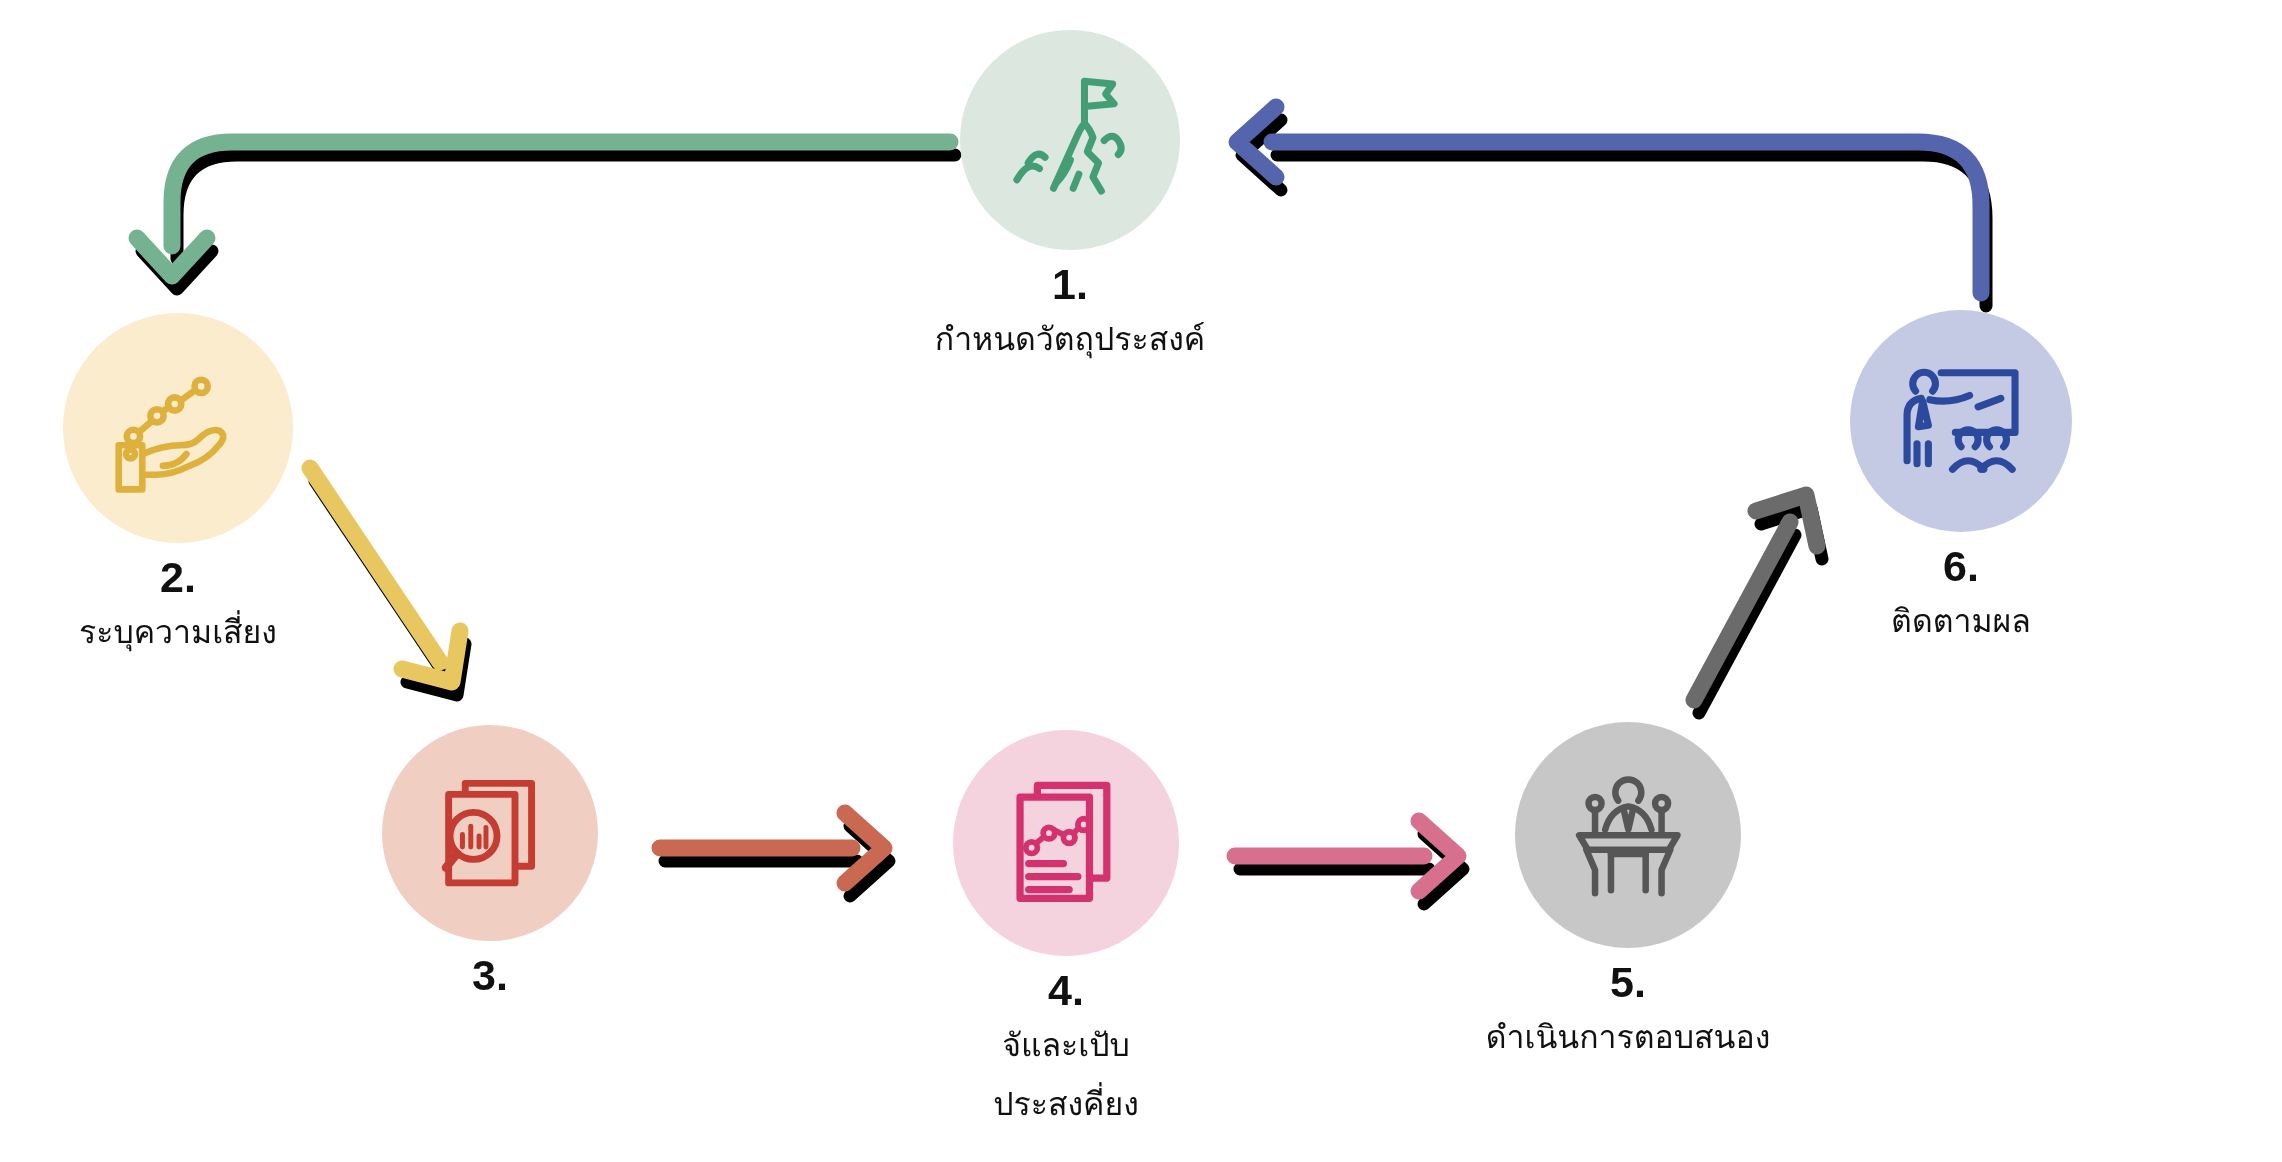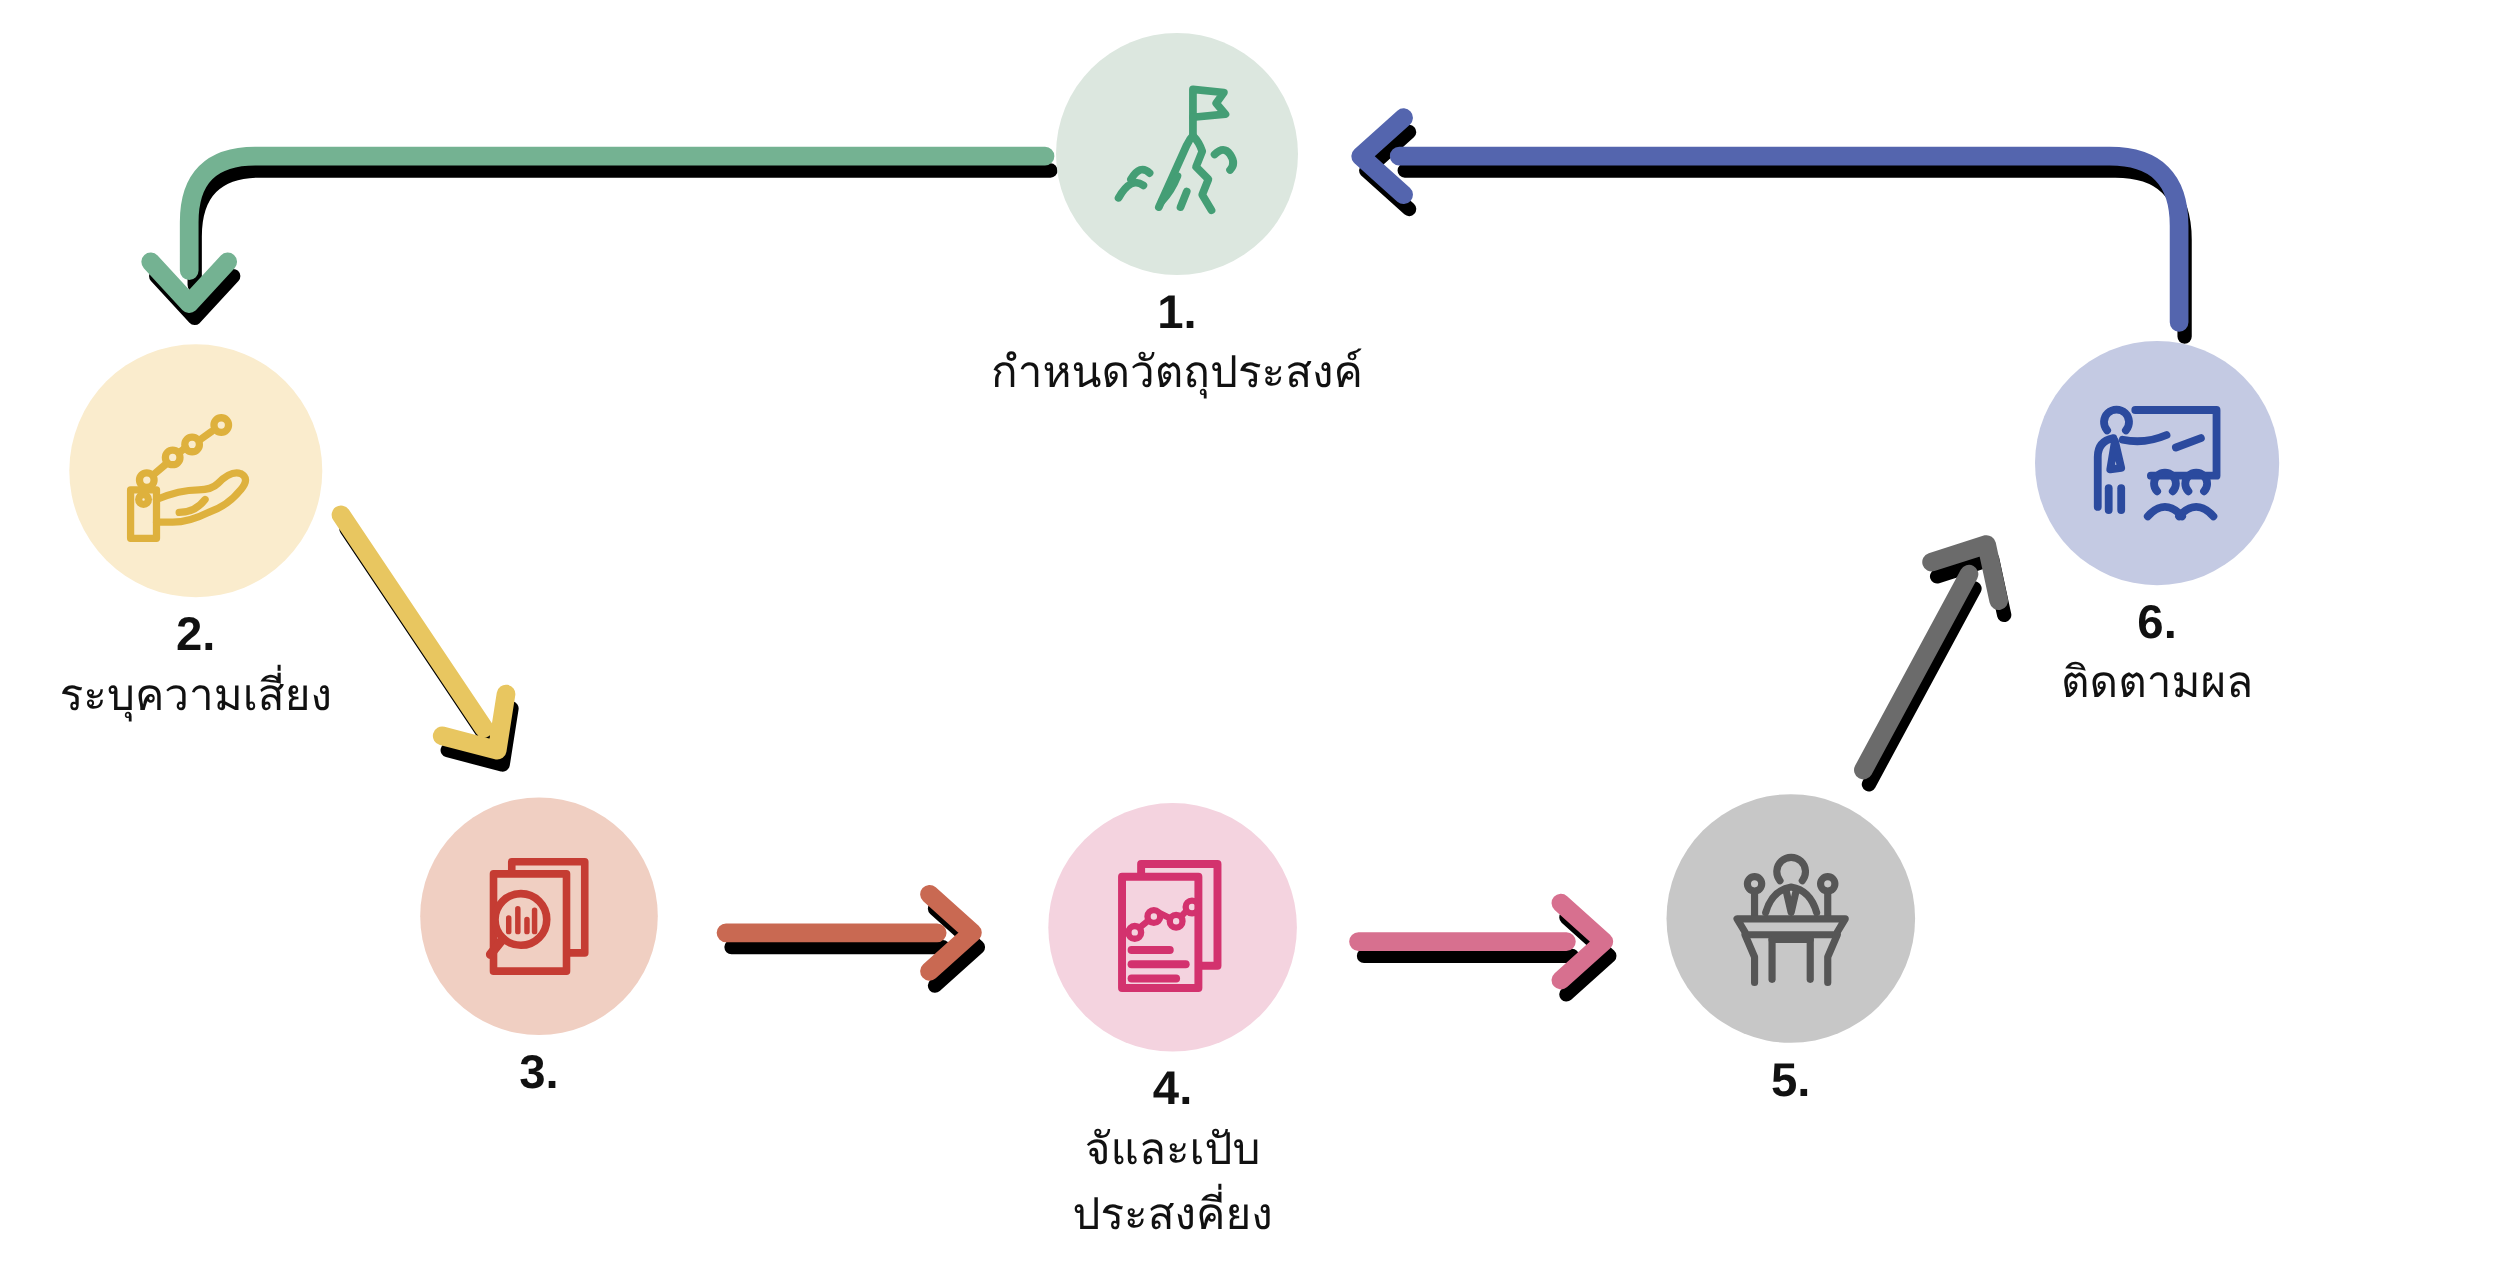--- a/index.html
+++ b/index.html
@@ -9,21 +9,21 @@
     background:#ffffff;
     overflow:hidden;
     font-family:"Liberation Sans","DejaVu Sans",sans-serif;
     color:#111111;
   }
   .arrows{position:absolute;left:0;top:0;width:2282px;height:1162px;}
   .node{position:absolute;display:flex;flex-direction:column;align-items:center;text-align:center;}
   .circle{border-radius:50%;display:flex;align-items:center;justify-content:center;flex:0 0 auto;}
   .icon{width:64%;height:64%;}
   .num{font-weight:bold;font-size:43px;line-height:52px;margin-top:8px;}
-  .label{font-size:40px;line-height:59px;white-space:nowrap;}
+  .label{font-size:32px;line-height:59px;white-space:nowrap;}
 
   .node1{left:770px;top:30px;width:600px;}
   .node1 .circle{width:220px;height:220px;}
   .node2{left:-62px;top:313px;width:480px;}
   .node2 .circle{width:230px;height:230px;}
   .node3{left:240px;top:725px;width:500px;}
   .node3 .circle{width:216px;height:216px;}
   .node4{left:816px;top:730px;width:500px;}
   .node4 .circle{width:226px;height:226px;}
   .node5{left:1378px;top:722px;width:500px;}
@@ -168,20 +168,21 @@
           <path d="M 16 50 L 84 50 L 78 60 L 22 60 Z"></path>
           <path d="M 21 60 L 27 74 L 27 90"></path>
           <path d="M 79 60 L 73 74 L 73 90"></path>
           <path d="M 38 63 L 38 88"></path>
           <path d="M 62 63 L 62 88"></path>
           <path d="M 38 63 L 62 63"></path>
         </g>
       </svg>
     </div>
     <div class="num">5.</div>
+    <div class="label">ดำเนินการตอบสนอง</div>
   </div>
 
   <div class="node node6">
     <div class="circle" style="background-color: rgb(196, 202, 227);">
       <svg class="icon" viewBox="0 0 100 100">
         <g fill="none" stroke-width="5" stroke-linecap="round" stroke-linejoin="round" stroke="#2b4a9e">
           <path d="M 36 16 L 88 16 L 88 58 L 46 58"></path>
           <path d="M 62 40 L 78 34"></path>
           <path d="M 18 29 A 8 8 0 1 1 30 29"></path>
           <path d="M 12 78 L 12 46 Q 12 36 22 34"></path>

